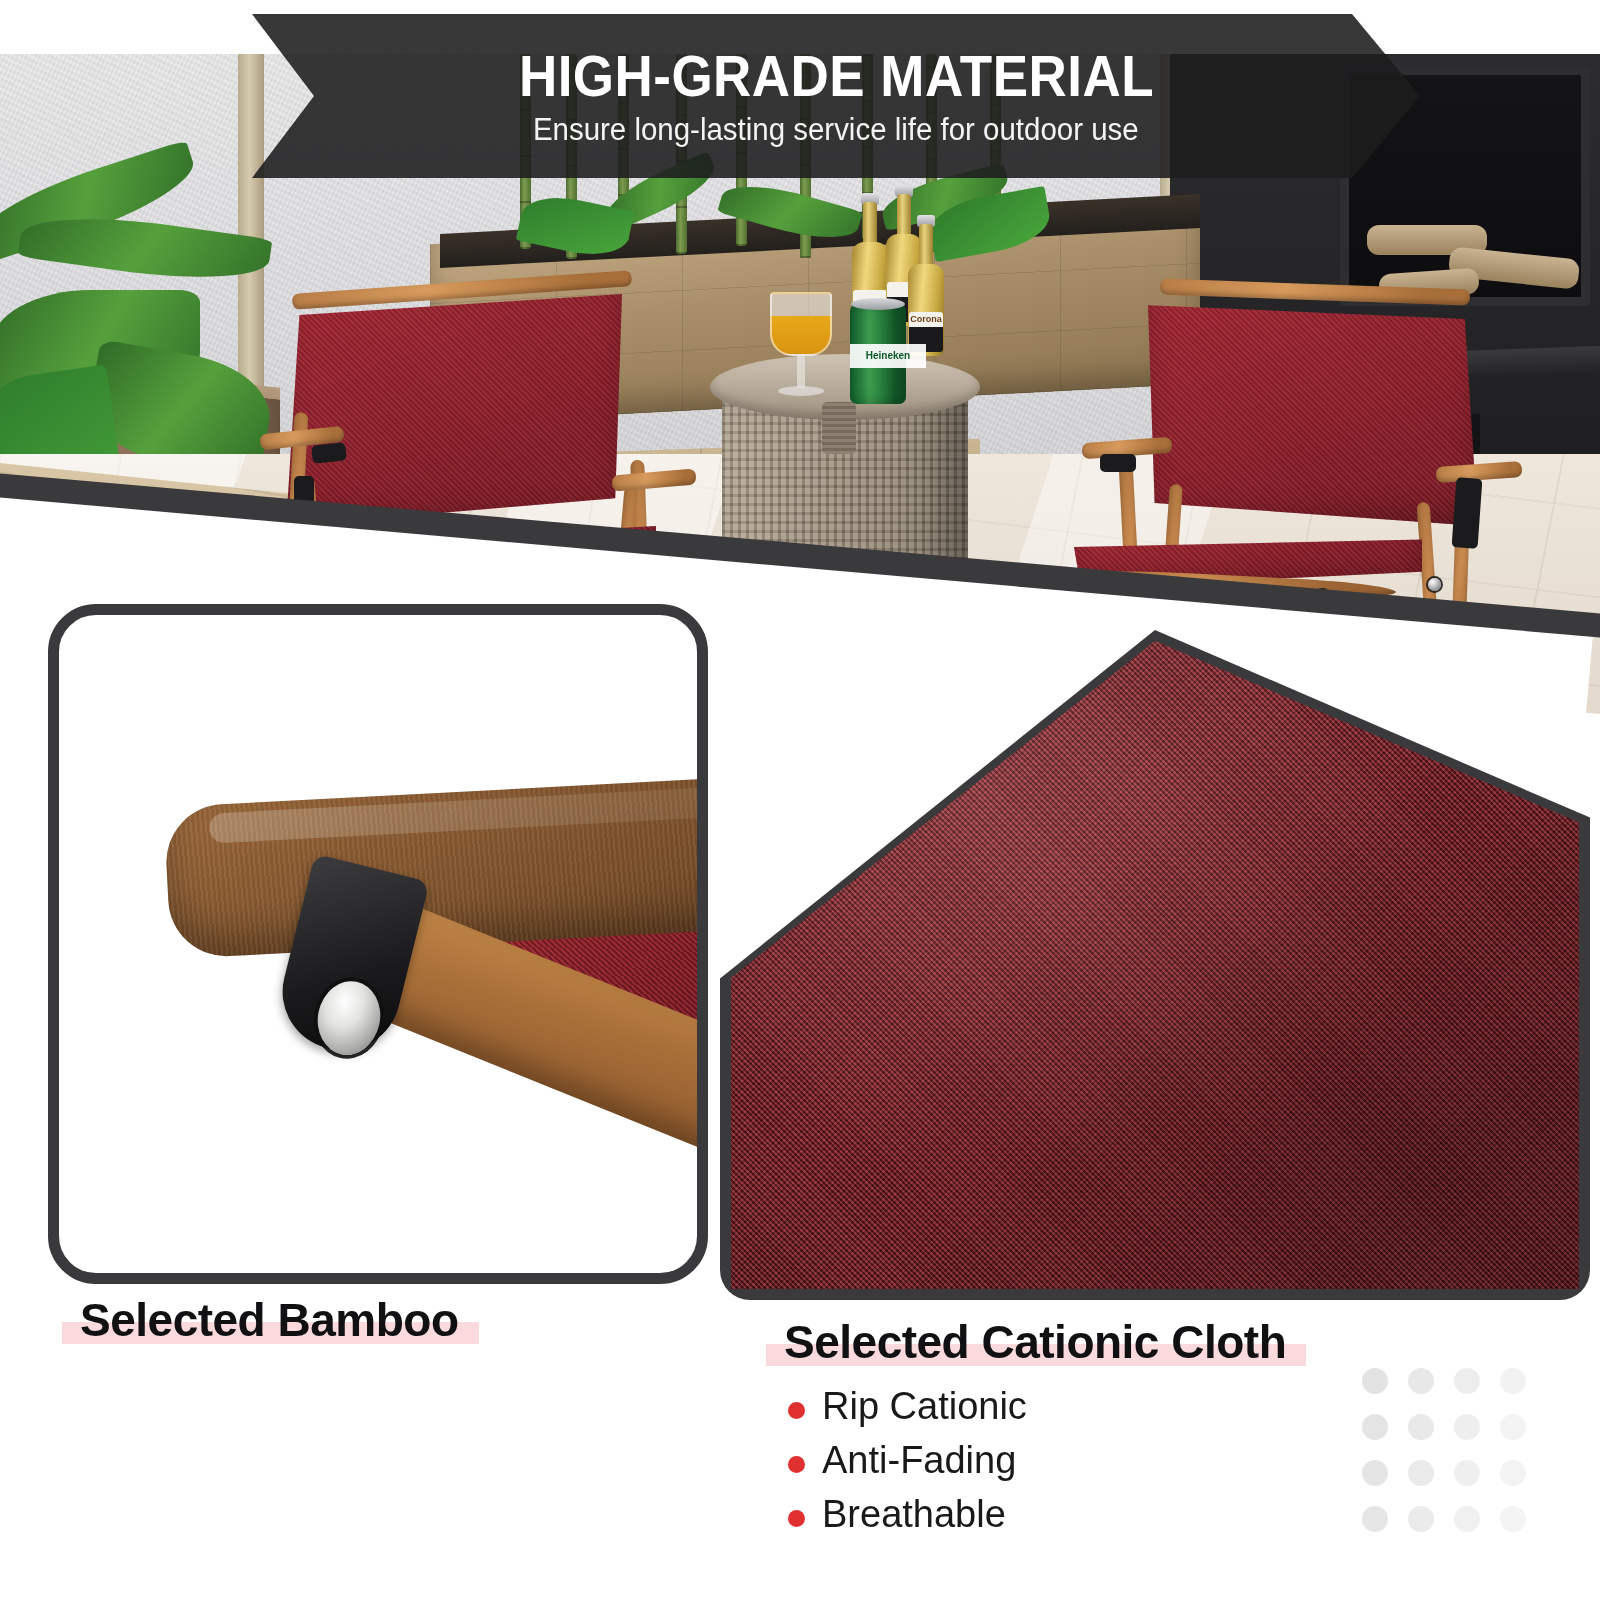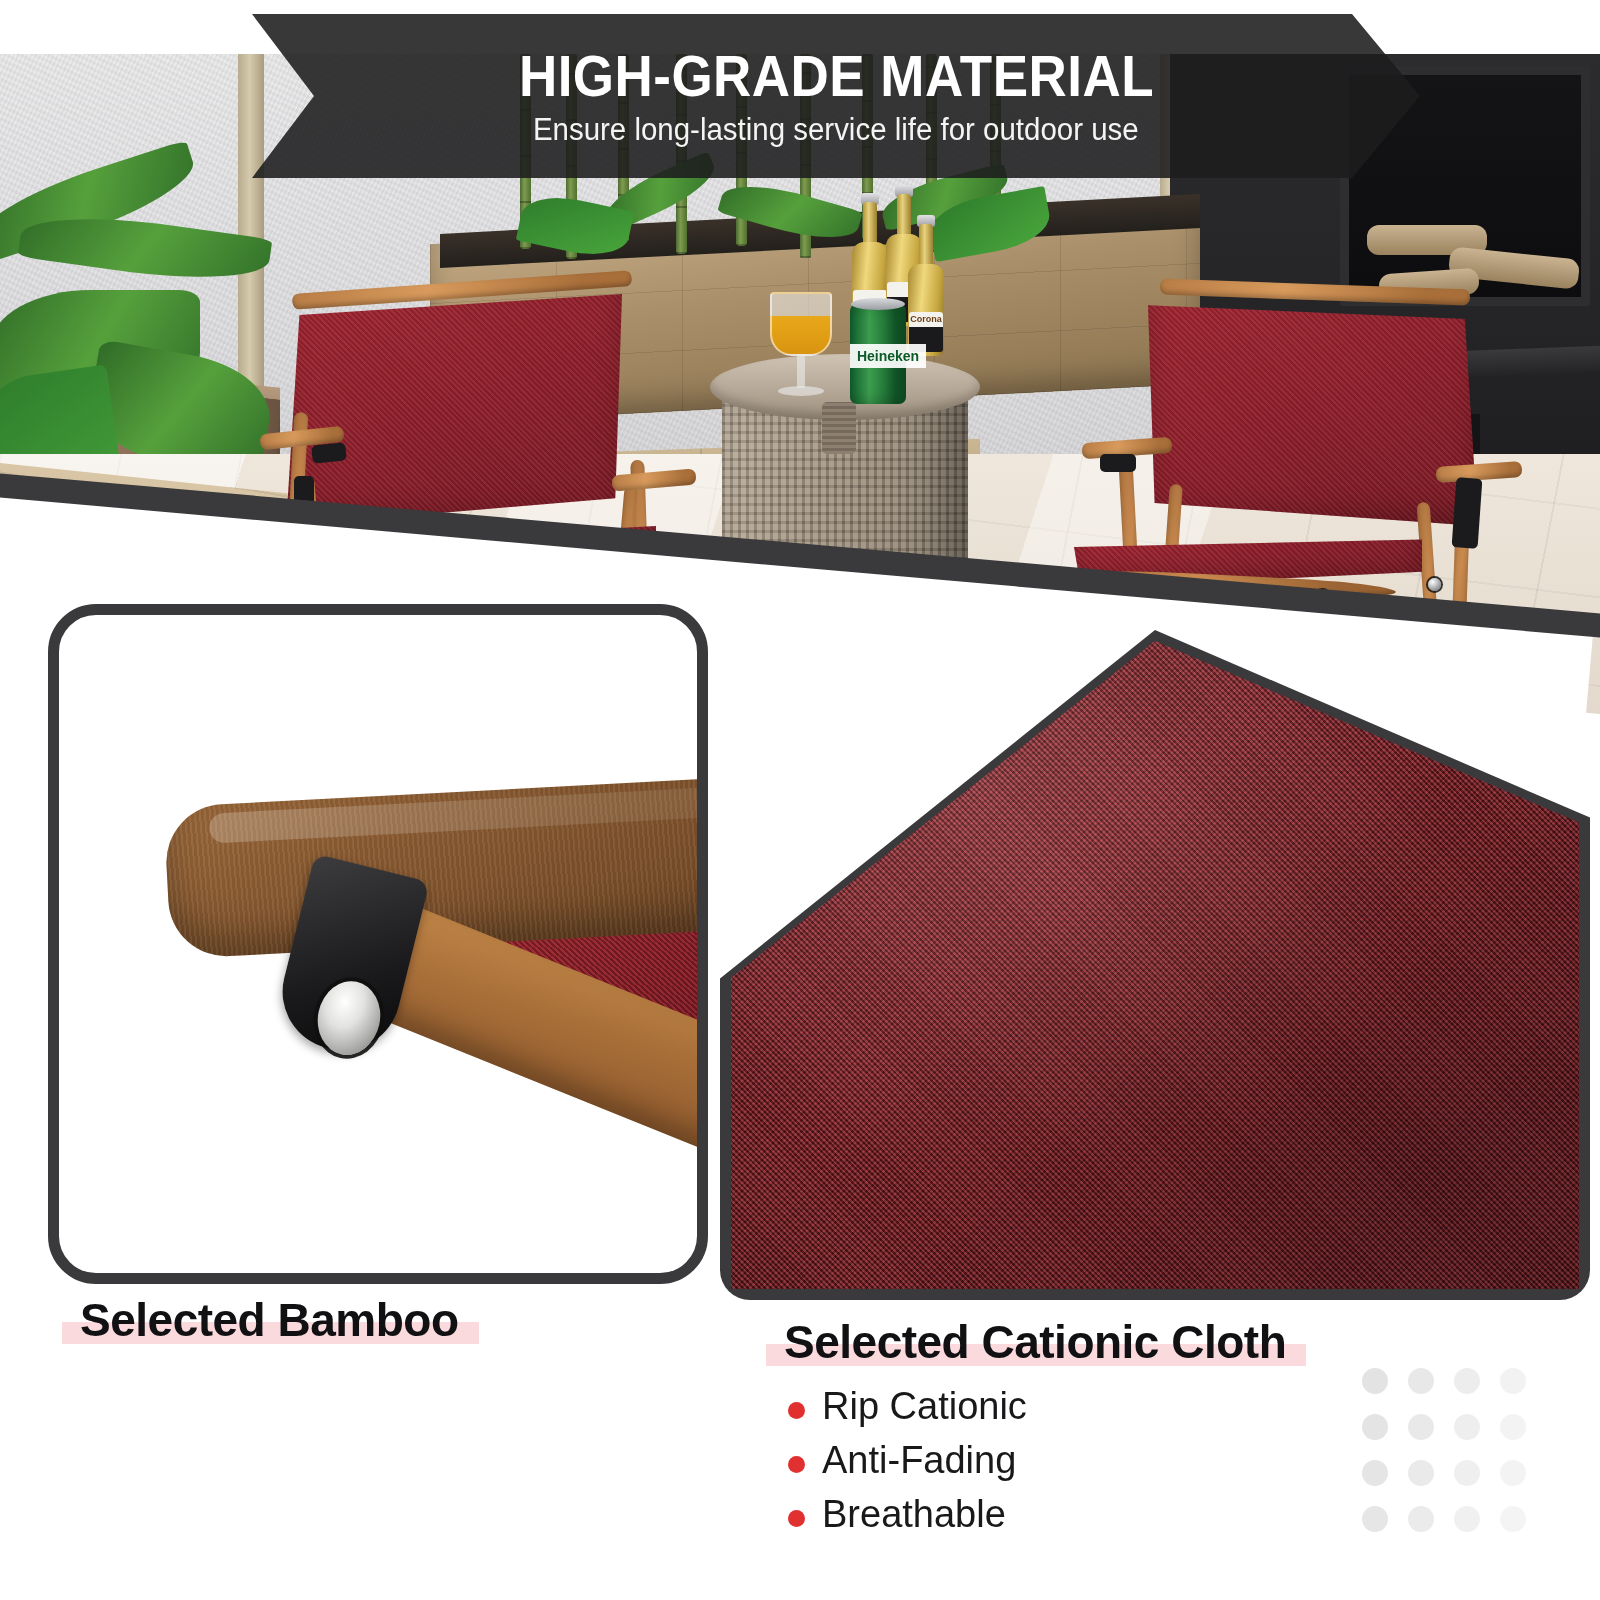--- a/index.html
+++ b/index.html
@@ -243,21 +243,21 @@
     font-size:9px; color:#6b3d12; text-align:center; line-height:15px; font-weight:bold;
   }
   .can {
     position:absolute; width:56px; height:100px; border-radius:7px;
     background:linear-gradient(90deg,#0e5a2a,#3c9d4e 35%,#14622d 80%);
     box-shadow:inset -10px 0 16px rgba(0,0,0,.3);
   }
   .can .band {
     position:absolute; left:0; top:40px; width:76px; height:24px;
     background:rgba(255,255,255,.92);
-    font-size:14px; color:#0c5a2a; text-align:center; line-height:24px; font-weight:bold;
+    font-size:10px; color:#0c5a2a; text-align:center; line-height:24px; font-weight:bold;
   }
   .can .top {
     position:absolute; left:1px; top:-6px; width:54px; height:12px;
     border-radius:50%; background:linear-gradient(180deg,#d8dade,#9a9da1);
   }
   .glass {
     position:absolute; left:770px; top:238px; width:62px; height:110px;
   }
   .glass .bowl {
     position:absolute; left:0; top:0; width:62px; height:64px;

